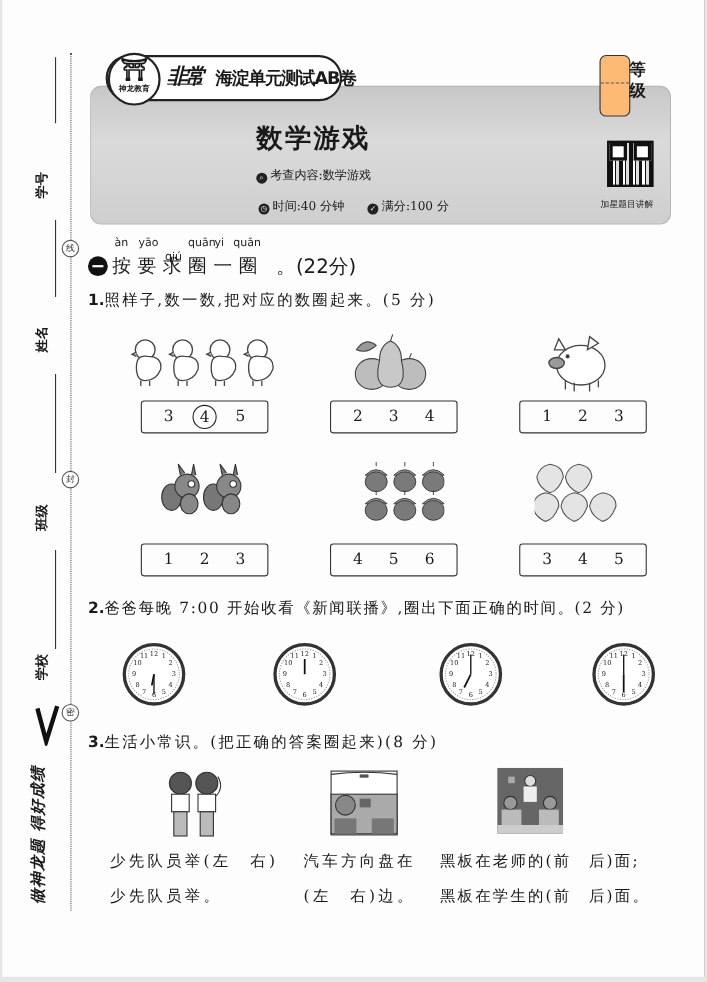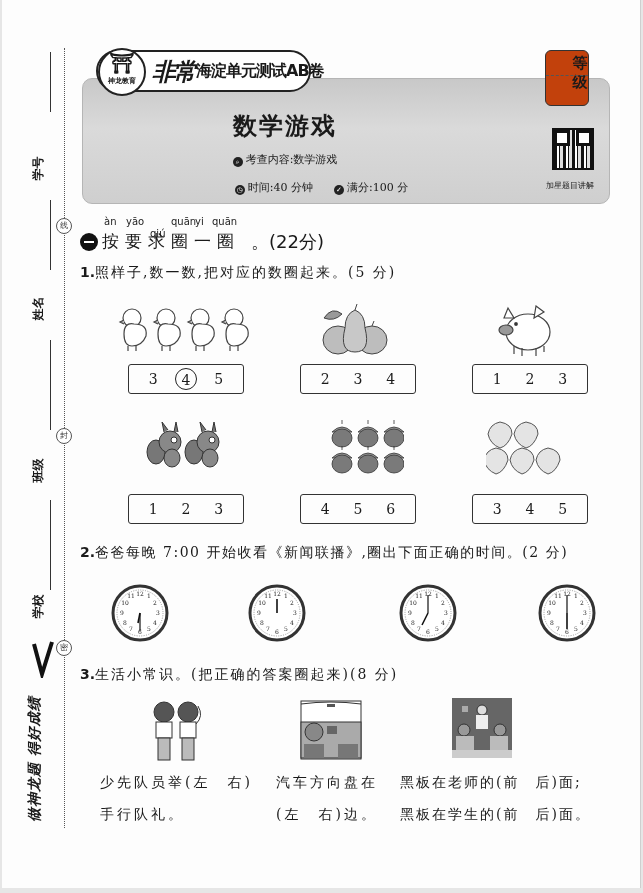--- a/index.html
+++ b/index.html
@@ -13,23 +13,23 @@
   .side-line { position: absolute; left: 50px; width: 1px; background: #333; }
   .slogan { position: absolute; left: 22px; top: 700px; transform: rotate(-90deg); transform-origin: left top; font-family: "DejaVu Sans", sans-serif; font-weight: bold; font-style: italic; font-size: 14px; white-space: nowrap; letter-spacing: 1px; }
   .check-mark { position: absolute; left: 32px; top: 640px; width: 22px; height: 38px; }
 
   
   .header-band { position: absolute; left: 82px; top: 78px; width: 528px; height: 126px; background: linear-gradient(180deg,#c8c8c8,#dadada 40%,#cfcfcf); border-radius: 10px; border: 1px solid #b5b5b5; }
   .brand-pill { position: absolute; left: 96px; top: 50px; width: 215px; height: 42px; background: #fff; border: 2px solid #222; border-radius: 21px; }
   .brand-logo { position: absolute; left: 98px; top: 48px; width: 48px; height: 48px; border-radius: 50%; background: #fff; border: 2px solid #222; text-align: center; }
   .brand-logo .gate { font-size: 20px; font-weight: bold; line-height: 26px; font-family: "DejaVu Sans", sans-serif; }
   .brand-logo .logo-text { font-size: 7px; font-weight: bold; font-family: "DejaVu Sans", sans-serif; }
-  .brand-script { position: absolute; left: 152px; top: 56px; font-size: 24px; font-weight: bold; font-style: italic; font-family: "DejaVu Serif", serif; letter-spacing: -3px; }
+  .brand-script { position: absolute; left: 152px; top: 56px; font-size: 19px; font-weight: bold; font-style: italic; font-family: "DejaVu Serif", serif; letter-spacing: -3px; text-decoration: underline; }
   .brand-series { position: absolute; left: 196px; top: 61px; font-size: 16px; font-weight: bold; font-family: "DejaVu Sans", sans-serif; letter-spacing: -1px; }
-  .grade-box { position: absolute; left: 545px; top: 50px; width: 44px; height: 56px; background: #c2410c; border: 1.5px solid #333; border-radius: 6px; padding-left: 26px; }
+  .grade-box { position: absolute; left: 545px; top: 50px; width: 28px; height: 56px; background: #fdba74; border: 1.5px solid #333; border-radius: 6px; padding-left: 26px; }
   .grade-box .grade-label { display: block; text-align: center; font-family: "DejaVu Sans", sans-serif; font-weight: bold; font-size: 15px; padding-top: 3px; }
   .grade-box .grade-divider { position: absolute; left: 0; right: 0; top: 24px; border-top: 1px dashed #555; }
   .qr { position: absolute; left: 552px; top: 128px; width: 42px; height: 42px; background:
       repeating-linear-gradient(90deg,#111 0 3px,#fff 3px 5px,#111 5px 6px,#ddd 6px 9px),
       #111; border: 2px solid #111; }
   .qr::before, .qr::after { content: ""; position: absolute; width: 10px; height: 10px; background: #fff; border: 3px solid #111; }
   .qr::before { left: 0; top: 0; }
   .qr::after { right: 0; top: 0; }
   .qr-caption { position: absolute; left: 546px; top: 180px; font-size: 8px; font-family: "DejaVu Sans", sans-serif; color: #222; }
   .title { position: absolute; left: 0; width: 570px; top: 110px; text-align: center; font-family: "DejaVu Sans", sans-serif; font-weight: bold; font-size: 24px; letter-spacing: 2px; }
@@ -375,17 +375,17 @@
   <circle cx="30" cy="12" r="5" fill="#ddd" stroke="#333"></circle>
   <rect x="24" y="17" width="12" height="14" fill="#eee"></rect>
   <circle cx="12" cy="32" r="6" fill="#999" stroke="#333"></circle>
   <circle cx="48" cy="32" r="6" fill="#999" stroke="#333"></circle>
   <rect x="4" y="38" width="18" height="14" fill="#bbb"></rect>
   <rect x="38" y="38" width="18" height="14" fill="#bbb"></rect>
   <rect x="0" y="52" width="60" height="8" fill="#ccc"></rect>
 </svg>
 
 <div class="answer-line" style="left:100px;top:774px;">少先队员举(左　右)</div>
-<div class="answer-line" style="left:100px;top:806px;">手行队礼。</div>
+<div class="answer-line" style="left:100px;top:806px;">少先队员举。</div>
 <div class="answer-line" style="left:276px;top:774px;">汽车方向盘在</div>
 <div class="answer-line" style="left:276px;top:806px;">(左　右)边。</div>
 <div class="answer-line" style="left:400px;top:774px;letter-spacing:2px;">黑板在老师的(前　后)面;</div>
 <div class="answer-line" style="left:400px;top:806px;letter-spacing:2px;">黑板在学生的(前　后)面。</div>
 
 </body></html>

